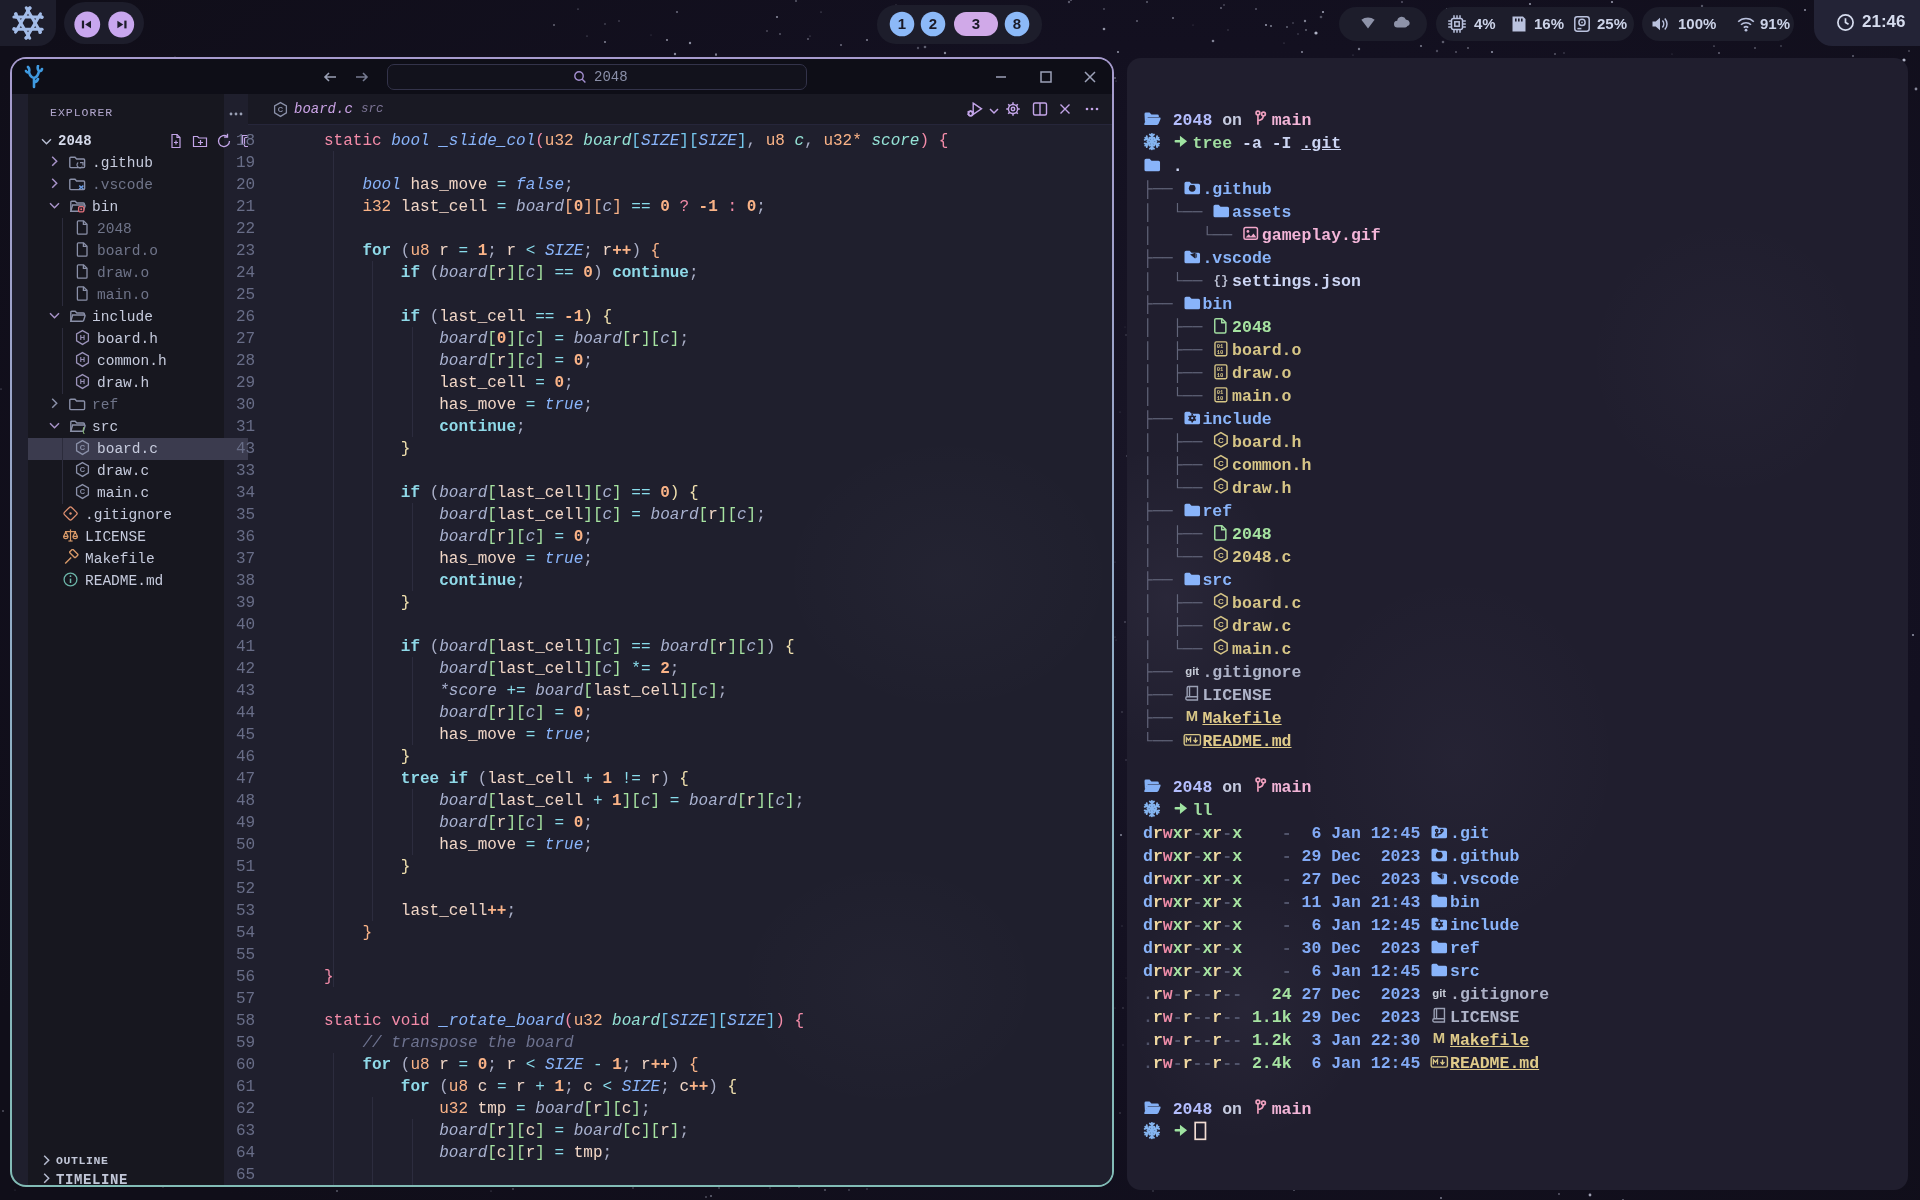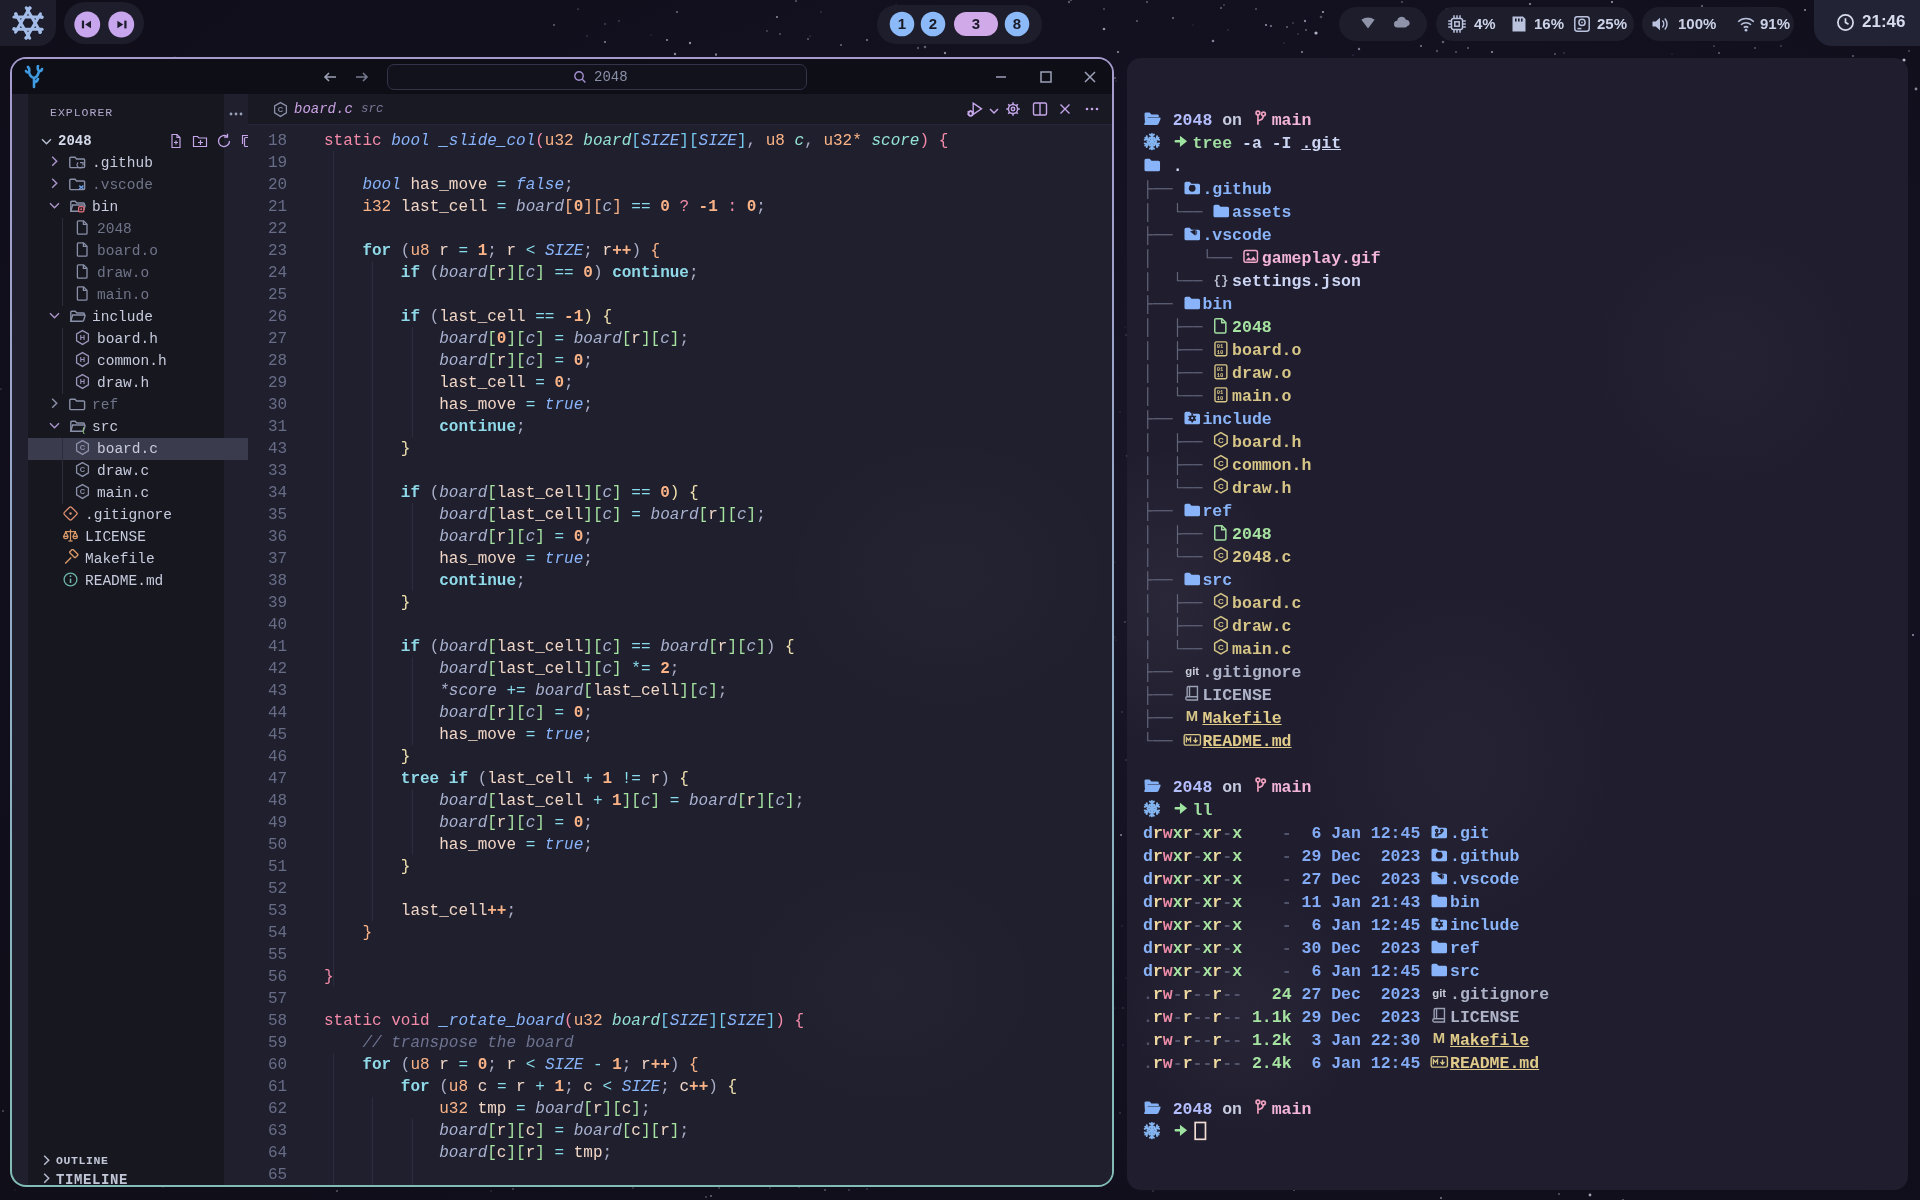--- a/index.html
+++ b/index.html
@@ -7,21 +7,21 @@
 .bartxt{position:absolute;font-weight:bold;color:#ccd3e8;font-size:15px;line-height:20px}
 
 #vsw{position:absolute;left:10px;top:57px;width:1104px;height:1130px;border-radius:16px;background:linear-gradient(180deg,#a79bce,#90aec6 55%,#82bcb6);padding:2px}
 #vsi{position:relative;width:1100px;height:1126px;border-radius:14px;background:#1f1f2d;overflow:hidden}
 #titlebar{position:absolute;left:0;top:0;width:1100px;height:35px;background:#0e0e17}
 #sidebar{position:absolute;left:16px;top:35px;width:196px;height:1091px;background:#17171f}
 #tabrow{position:absolute;left:236px;top:35px;width:864px;height:31px;background:#191923;border-bottom:1px solid #26263a}
 #editor{position:absolute;left:236px;top:66px;width:864px;height:1060px;background:#1f1f2d}
 #editor .neb{position:absolute;inset:0;background:radial-gradient(240px 200px at 700px 450px,rgba(200,195,230,.028),transparent 70%),radial-gradient(220px 180px at 640px 860px,rgba(200,195,230,.022),transparent 70%)}
 .crow{height:22px;line-height:22px;white-space:pre}
-#gutter{position:absolute;left:241px;top:71px;width:49px;text-align:center;font-family:"Liberation Mono",monospace;font-size:16px;color:#686d87}
+#gutter{position:absolute;left:224px;top:71px;width:49px;text-align:left;font-family:"Liberation Mono",monospace;font-size:16px;color:#686d87}
 #code{position:absolute;left:312px;top:71px;font-family:"Liberation Mono",monospace;font-size:16px;color:#cdd6f4}
 .ig{position:absolute;width:1px;background:#2c2c3e}
 .k{color:#f38ba8} .t{color:#fab387} .n{color:#fab387;font-weight:bold}
 .f{color:#89b4fa;font-style:italic} .o{color:#89dceb} .c{color:#8fd9e8;font-weight:bold}
 .l{color:#f1d6c6} .p{color:#a9b2d0;font-style:italic} .d{color:#94e2d5;font-style:italic}
 .u{color:#a9aec6} .g{color:#a6e3a1} .s{color:#74c7ec} .y{color:#f0e0ae} .x{color:#6e7390;font-style:italic}
 
 .srow{height:22px;line-height:22px;white-space:pre;font-family:"Liberation Mono",monospace;font-size:14.5px;color:#c6cbdd;position:relative}
 .srow .sic{vertical-align:-3px;margin-right:6px}
 .srow.sel{background:#3b3b4e}
@@ -915,32 +915,32 @@
           <path d="M1.5,5.2 q0,-1.6 1.6,-1.6 h3.6 l1.9,2 h7 q1.6,0 1.6,1.6 v7.6 q0,1.6 -1.6,1.6 h-12.5 q-1.6,0 -1.6,-1.6 z" fill="#89b4fa"></path>
         </svg><span class="w"> .</span></div>
 <div class="trow"><span class="q">├── </span><svg class="ic" width="19.8" height="20" viewBox="0 0 20 20">
           <path d="M1.5,5.2 q0,-1.6 1.6,-1.6 h3.6 l1.9,2 h7 q1.6,0 1.6,1.6 v7.6 q0,1.6 -1.6,1.6 h-12.5 q-1.6,0 -1.6,-1.6 z" fill="#89b4fa"></path>
           <circle cx="9.3" cy="10.3" r="3.4" fill="#201e2e"></circle>
           <path d="M6.6,8.2 l1.2,-1.6 1,1 z M12,8.2 l-1.2,-1.6 -1,1 z" fill="#201e2e"></path>
         </svg><span class="A">.github</span></div>
 <div class="trow"><span class="q">│  └── </span><svg class="ic" width="19.8" height="20" viewBox="0 0 20 20">
           <path d="M1.5,5.2 q0,-1.6 1.6,-1.6 h3.6 l1.9,2 h7 q1.6,0 1.6,1.6 v7.6 q0,1.6 -1.6,1.6 h-12.5 q-1.6,0 -1.6,-1.6 z" fill="#89b4fa"></path>
         </svg><span class="A">assets</span></div>
+<div class="trow"><span class="q">│     └── </span><svg class="ic" width="19.8" height="20" viewBox="0 0 20 20">
+          <g stroke="#f2a7c9" stroke-width="1.5" fill="none">
+            <rect x="2" y="3.4" width="13.6" height="12" rx="1.8"></rect>
+          </g>
+          <circle cx="6" cy="7.4" r="1.4" fill="#f2a7c9"></circle>
+          <path d="M3.6,13.6 l3.2,-3.4 2.2,2.2 2.6,-3 3,4.2 z" fill="#f2a7c9"></path>
+        </svg><span class="p">gameplay.gif</span></div>
 <div class="trow"><span class="q">├── </span><svg class="ic" width="19.8" height="20" viewBox="0 0 20 20">
           <path d="M1.5,5.2 q0,-1.6 1.6,-1.6 h3.6 l1.9,2 h7 q1.6,0 1.6,1.6 v7.6 q0,1.6 -1.6,1.6 h-12.5 q-1.6,0 -1.6,-1.6 z" fill="#89b4fa"></path>
           <path d="M7.2,7.6 l5,4 v-6 z" fill="#201e2e"></path>
           <path d="M12.2,5.6 v6 l2,-1.4 v-3.2 z" fill="#201e2e" opacity=".7"></path>
         </svg><span class="A">.vscode</span></div>
-<div class="trow"><span class="q">│     └── </span><svg class="ic" width="19.8" height="20" viewBox="0 0 20 20">
-          <g stroke="#f2a7c9" stroke-width="1.5" fill="none">
-            <rect x="2" y="3.4" width="13.6" height="12" rx="1.8"></rect>
-          </g>
-          <circle cx="6" cy="7.4" r="1.4" fill="#f2a7c9"></circle>
-          <path d="M3.6,13.6 l3.2,-3.4 2.2,2.2 2.6,-3 3,4.2 z" fill="#f2a7c9"></path>
-        </svg><span class="p">gameplay.gif</span></div>
 <div class="trow"><span class="q">│  └── </span><svg class="ic" width="19.8" height="20" viewBox="0 0 20 20">
           <text x="9" y="14" text-anchor="middle" font-family="Liberation Mono, monospace" font-size="12.5" font-weight="bold" fill="#b8bdd0">{}</text>
         </svg><span class="w">settings.json</span></div>
 <div class="trow"><span class="q">├── </span><svg class="ic" width="19.8" height="20" viewBox="0 0 20 20">
           <path d="M1.5,5.2 q0,-1.6 1.6,-1.6 h3.6 l1.9,2 h7 q1.6,0 1.6,1.6 v7.6 q0,1.6 -1.6,1.6 h-12.5 q-1.6,0 -1.6,-1.6 z" fill="#89b4fa"></path>
         </svg><span class="A">bin</span></div>
 <div class="trow"><span class="q">│  ├── </span><svg class="ic" width="19.8" height="20" viewBox="0 0 20 20">
           <g stroke="#a0dda0" stroke-width="1.5" fill="none">
             <path d="M4,2.6 h6 l4,4 v9.2 q0,1.2 -1.2,1.2 h-8.8 q-1.2,0 -1.2,-1.2 v-12 q0,-1.2 1.2,-1.2 z"></path>
             <path d="M9.8,2.8 v4 h4"></path>

